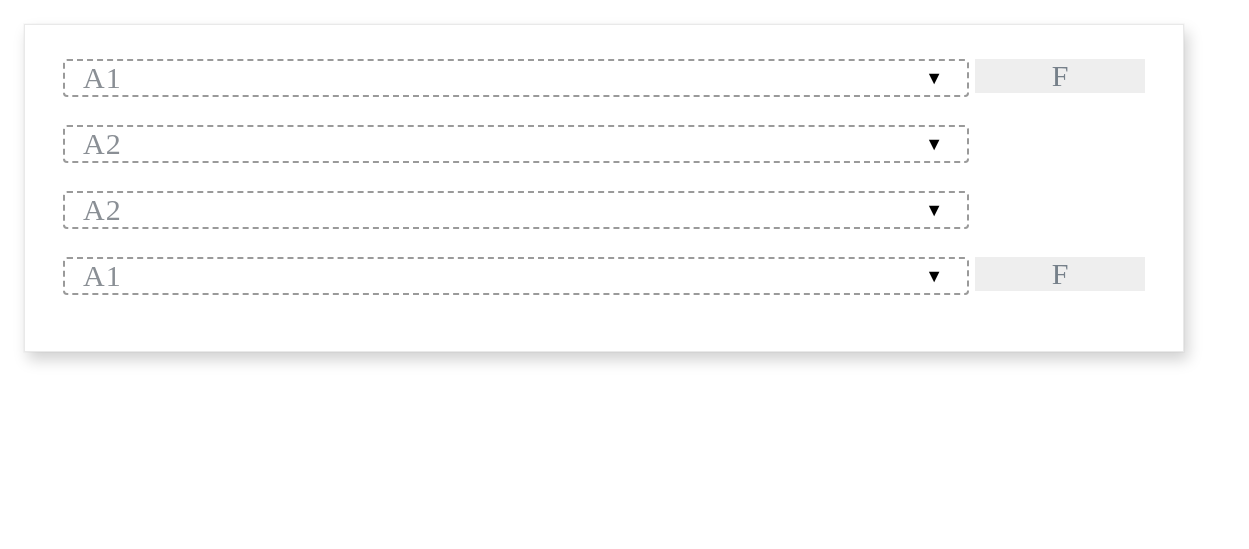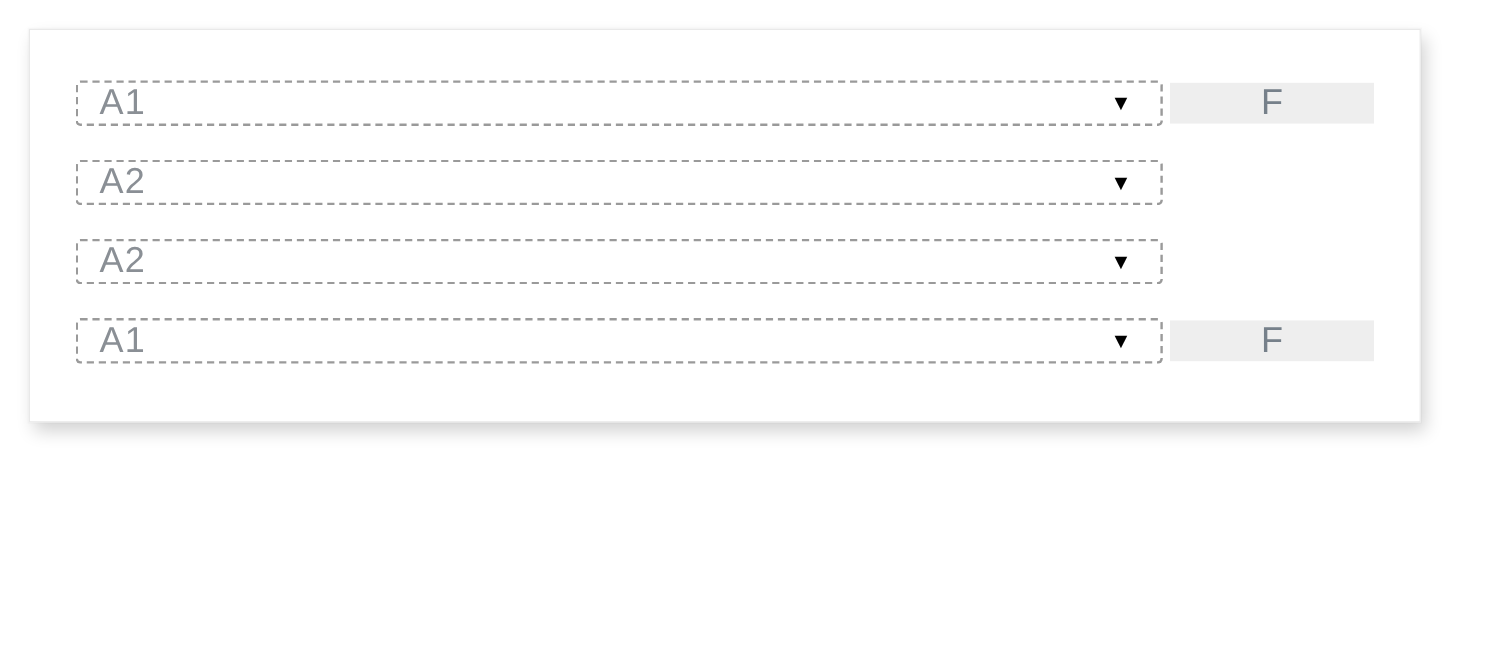--- a/index.html
+++ b/index.html
@@ -35,23 +35,24 @@
     padding: 8px 18px 8px 18px;
     line-height: 1.2;
   }
 
   .rows {
     margin-top: 14px;
   }
 
   .row {
     display: flex;
-    align-items: center;
+    align-items: flex-start;
     margin-bottom: 12px;
     height: 54px;
+    font-family: Liberation Serif, serif;
   }
 
   .dropdown {
     flex: 1 1 auto;
     border: 2px dashed #9a9a9a;
     border-radius: 4px;
     background: #ffffff;
     display: flex;
     align-items: center;
     justify-content: space-between;

